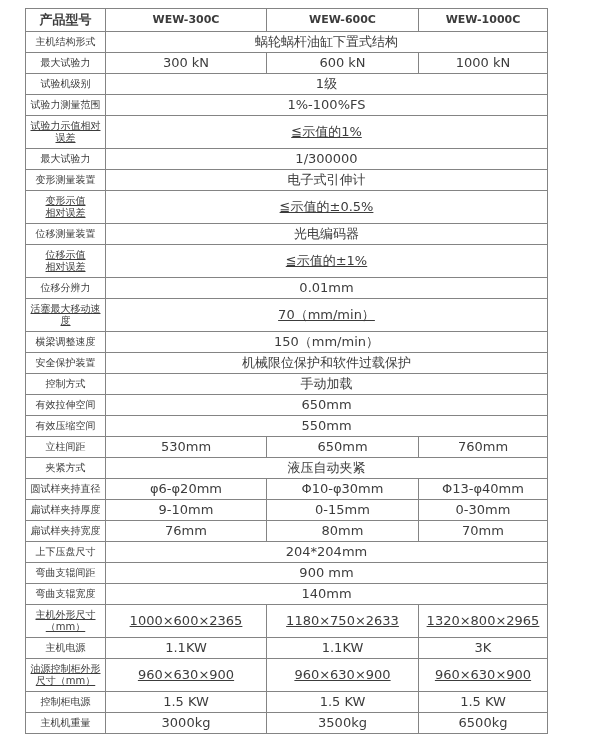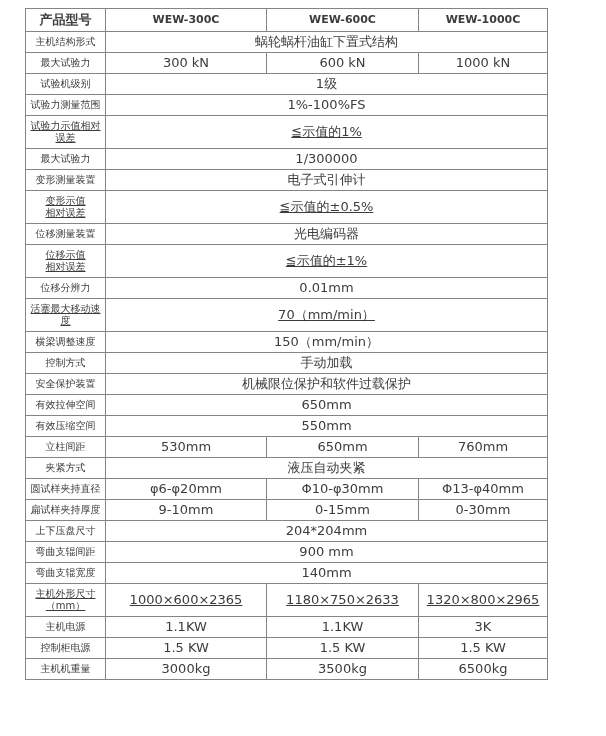--- a/index.html
+++ b/index.html
@@ -117,26 +117,26 @@
       <tr class="tall">
         <td class="label-cell">活塞最大移动速
 度</td>
         <td colspan="3">70（mm/min）</td>
       </tr>
       <tr>
         <td class="label-cell">横梁调整速度</td>
         <td colspan="3">150（mm/min）</td>
       </tr>
       <tr>
+        <td class="label-cell">安全保护装置</td>
+        <td colspan="3">机械限位保护和软件过载保护</td>
+      </tr>
+      <tr>
         <td class="label-cell">控制方式</td>
         <td colspan="3">手动加载</td>
-      </tr>
-      <tr>
-        <td class="label-cell">安全保护装置</td>
-        <td colspan="3">机械限位保护和软件过载保护</td>
       </tr>
       <tr>
         <td class="label-cell">有效拉伸空间</td>
         <td colspan="3">650mm</td>
       </tr>
       <tr>
         <td class="label-cell">有效压缩空间</td>
         <td colspan="3">550mm</td>
       </tr>
       <tr>
@@ -153,20 +153,26 @@
         <td class="label-cell">圆试样夹持直径</td>
         <td>φ6-φ20mm</td>
         <td>Φ10-φ30mm</td>
         <td>Φ13-φ40mm</td>
       </tr>
       <tr>
         <td class="label-cell">扁试样夹持厚度</td>
         <td>9-10mm</td>
         <td>0-15mm</td>
         <td>0-30mm</td>
+      </tr>
+      <tr>
+        <td class="label-cell">扁试样夹持宽度</td>
+        <td>76mm</td>
+        <td>80mm</td>
+        <td>70mm</td>
       </tr>
       <tr>
         <td class="label-cell">上下压盘尺寸</td>
         <td colspan="3">204*204mm</td>
       </tr>
       <tr>
         <td class="label-cell">弯曲支辊间距</td>
         <td colspan="3">900 mm</td>
       </tr>
       <tr>
@@ -179,20 +185,27 @@
         <td>1000×600×2365</td>
         <td>1180×750×2633</td>
         <td>1320×800×2965</td>
       </tr>
       <tr>
         <td class="label-cell">主机电源</td>
         <td>1.1KW</td>
         <td>1.1KW</td>
         <td>3K</td>
       </tr>
+      <tr class="tall">
+        <td class="label-cell">油源控制柜外形
+尺寸（mm）</td>
+        <td>960×630×900</td>
+        <td>960×630×900</td>
+        <td>960×630×900</td>
+      </tr>
       <tr>
         <td class="label-cell">控制柜电源</td>
         <td>1.5 KW</td>
         <td>1.5 KW</td>
         <td>1.5 KW</td>
       </tr>
       <tr>
         <td class="label-cell">主机机重量</td>
         <td>3000kg</td>
         <td>3500kg</td>

